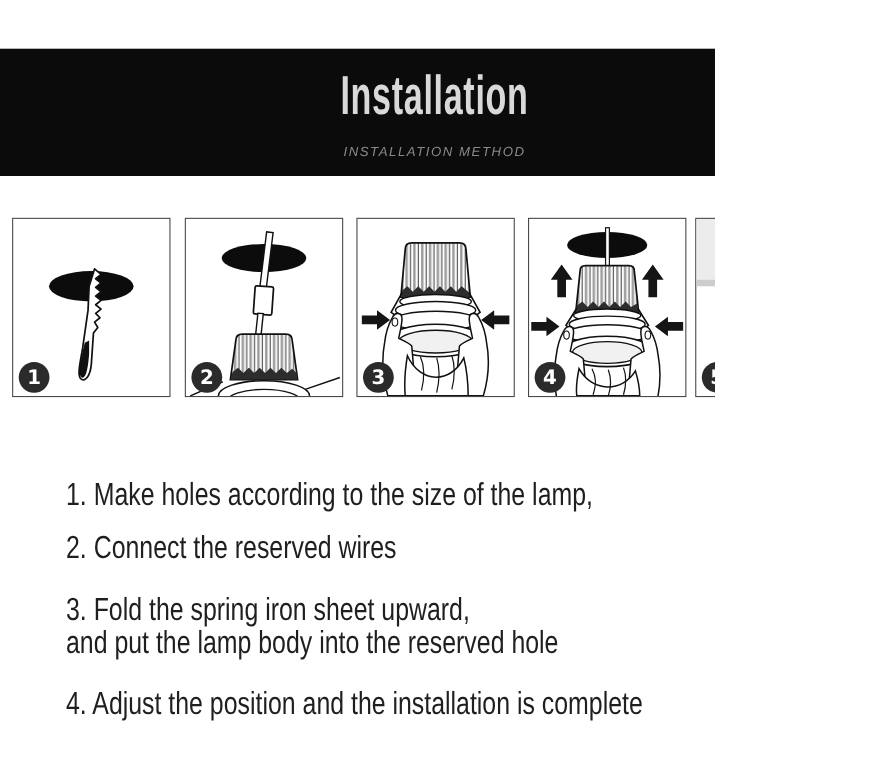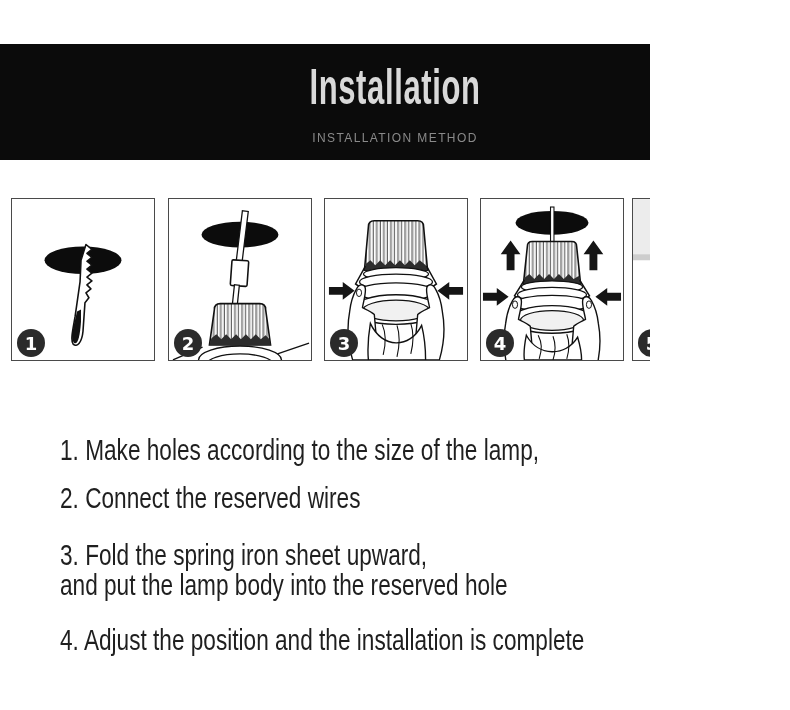--- a/index.html
+++ b/index.html
@@ -3,21 +3,21 @@
 <meta charset="utf-8">
 <style>
   html,body{margin:0;padding:0;background:#fff;}
   .page{position:relative;width:650px;height:710px;background:#ffffff;overflow:hidden;
         font-family:"Liberation Sans",sans-serif;margin-top:44px;}
   .header{position:absolute;left:0;top:0;width:790px;height:116px;background:#0b0b0b;}
   .title{position:absolute;left:0;top:14px;width:790px;text-align:center;
          font-weight:bold;font-size:50px;letter-spacing:1px;color:#d9d9d9;
          transform:scaleX(0.62);transform-origin:center top;white-space:nowrap;}
   .subtitle{position:absolute;left:0;top:87px;width:790px;text-align:center;
-            font-size:12px;letter-spacing:1.4px;color:#8a8a8a;white-space:nowrap;}
+            font-size:12px;letter-spacing:1.4px;color:#8a8a8a;white-space:nowrap;font-style:italic;}
   .panel{position:absolute;top:154px;width:144px;height:163px;background:#fff;
          border:1.5px solid #4a4a4a;box-sizing:border-box;overflow:hidden;}
   .panel svg{display:block;width:100%;height:100%;}
   .badge{position:absolute;left:5px;bottom:3px;width:28px;height:28px;border-radius:50%;
          background:#2b2b2b;color:#ffffff;font-weight:bold;font-size:18px;
          display:flex;align-items:center;justify-content:center;
          font-family:"DejaVu Sans",sans-serif;}
   .instr{position:absolute;left:60px;font-size:29px;line-height:30px;color:#1f1f1f;
          transform:scaleX(0.78);transform-origin:0 0;white-space:nowrap;}
   .i1{top:391px}.i2{top:439px}.i3{top:496px}.i4{top:581px}

